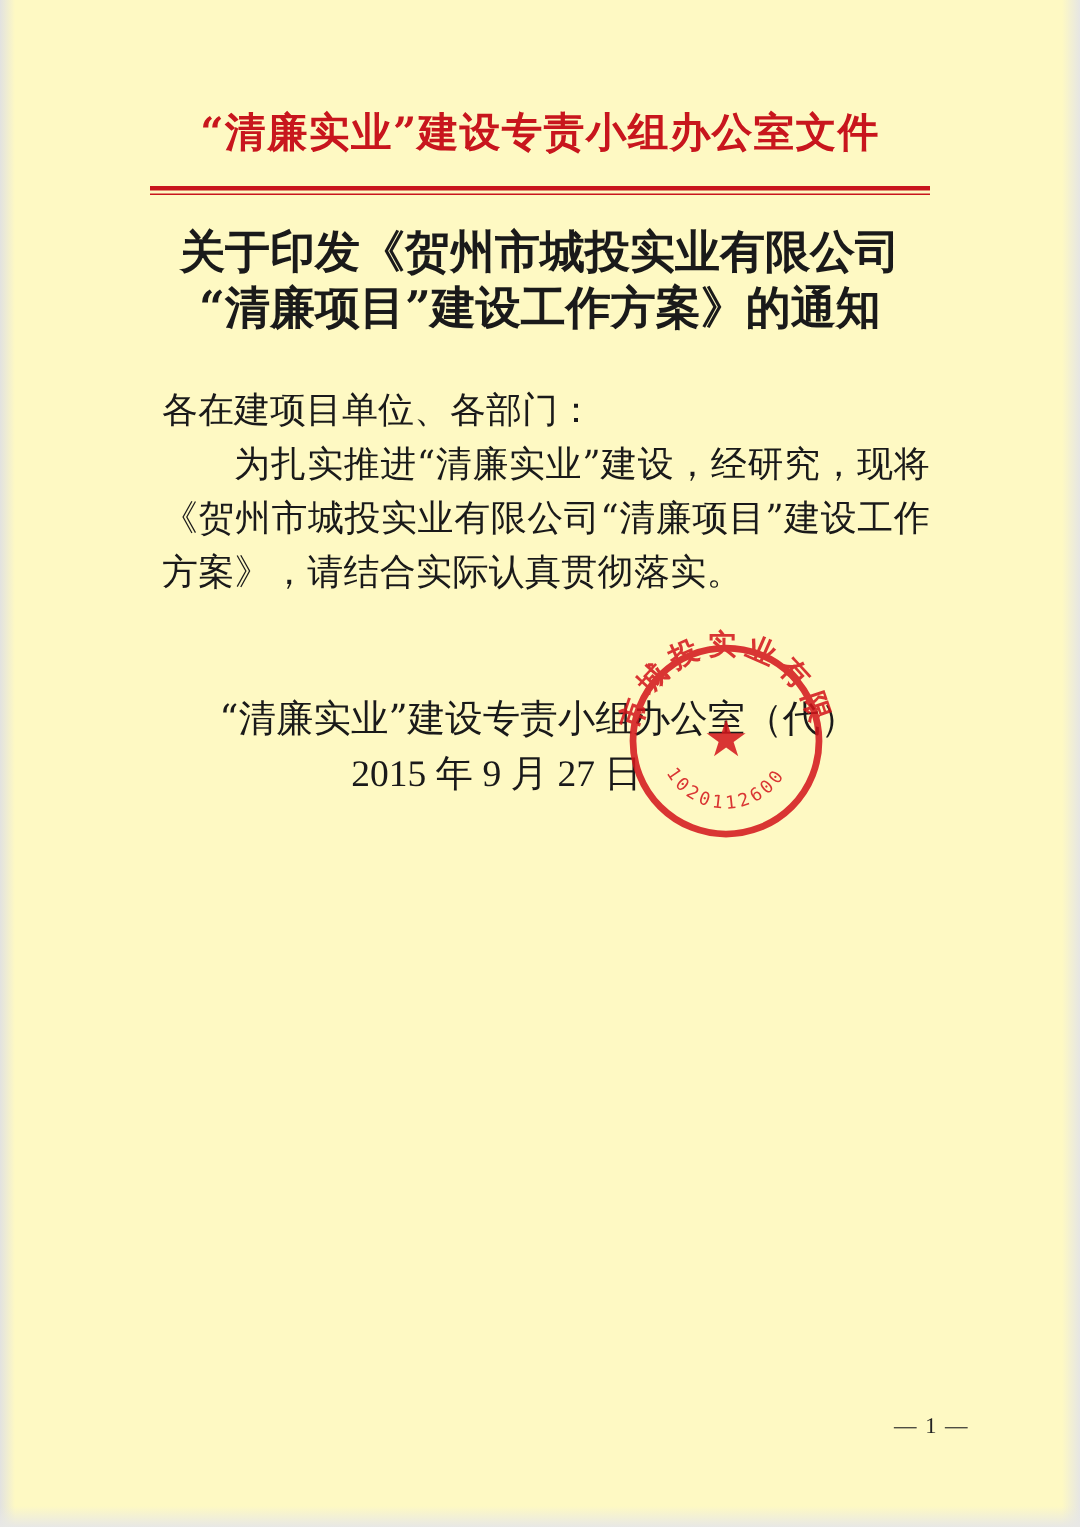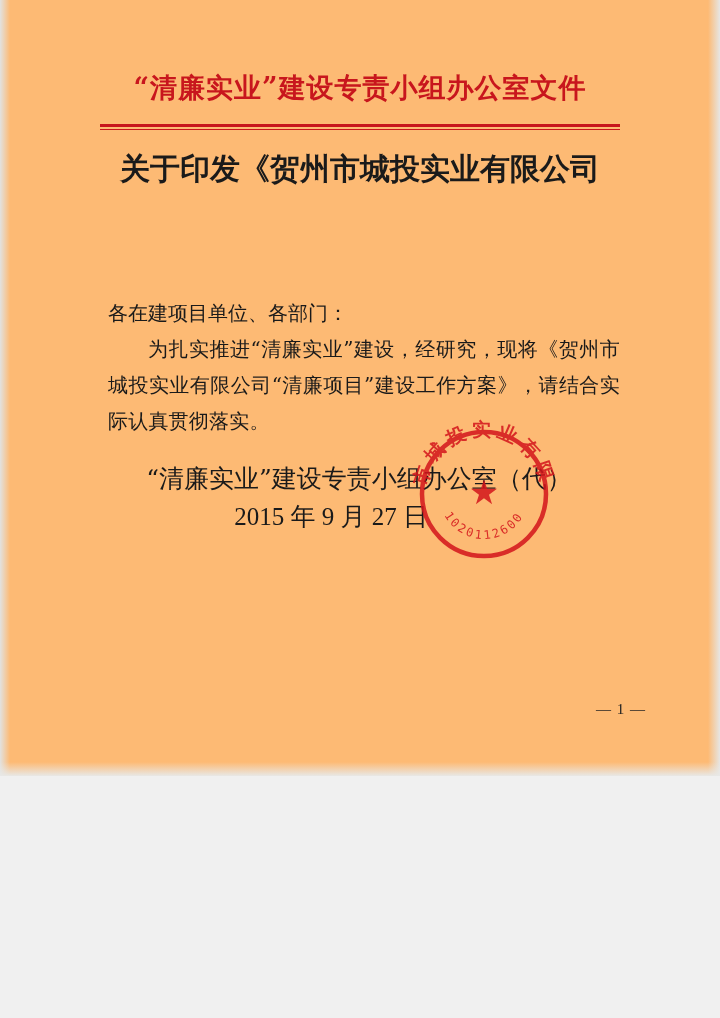--- a/index.html
+++ b/index.html
@@ -6,22 +6,22 @@
     margin: 0;
     padding: 0;
     background: #f0f0f0;
   }
   body {
     font-family: "Liberation Serif", "DejaVu Serif", serif;
   }
   .page {
     position: relative;
     width: 720px;
-    height: 776px;
-    background: #fdba74;
+    height: 1018px;
+    background: #fef9c3;
     overflow: hidden;
     box-sizing: border-box;
   }
   
   .paper-edge-left {
     position: absolute;
     left: 0; top: 0;
     width: 10px; height: 100%;
     background: linear-gradient(to right, #e2e2e0, rgba(253,253,252,0));
     pointer-events: none;
@@ -87,25 +87,24 @@
   .doc-title .line {
     display: block;
     white-space: nowrap;
   }
 
   .body-block {
     position: absolute;
     top: 255px;
     left: 108px;
     width: 512px;
-    font-size: 20px;
+    font-size: 24px;
     line-height: 36px;
     color: #1a1a1a;
     font-family: "DejaVu Serif", "Liberation Serif", serif;
-    margin-top: 40px;
   }
   .salutation {
     text-align: left;
   }
   .para {
     text-indent: 2em;
     text-align: justify;
     letter-spacing: 0.2px;
   }
 
@@ -163,20 +162,21 @@
     <div class="doc-header-title">“清廉实业”建设专责小组办公室文件</div>
   </div>
 
   <div class="header-rule-wrap">
     <div class="header-rule-thick"></div>
     <div class="header-rule-thin"></div>
   </div>
 
   <div class="doc-title">
     <span class="line">关于印发《贺州市城投实业有限公司</span>
+    <span class="line">“清廉项目”建设工作方案》的通知</span>
   </div>
 
   <div class="body-block">
     <div class="salutation">各在建项目单位、各部门：</div>
     <div class="para">为扎实推进“清廉实业”建设，经研究，现将《贺州市城投实业有限公司“清廉项目”建设工作方案》，请结合实际认真贯彻落实。</div>
   </div>
 
   <div class="sign-block">
     <div class="sign-org">“清廉实业”建设专责小组办公室（代）</div>
     <div class="sign-date">2015 年 9 月 27 日</div>

